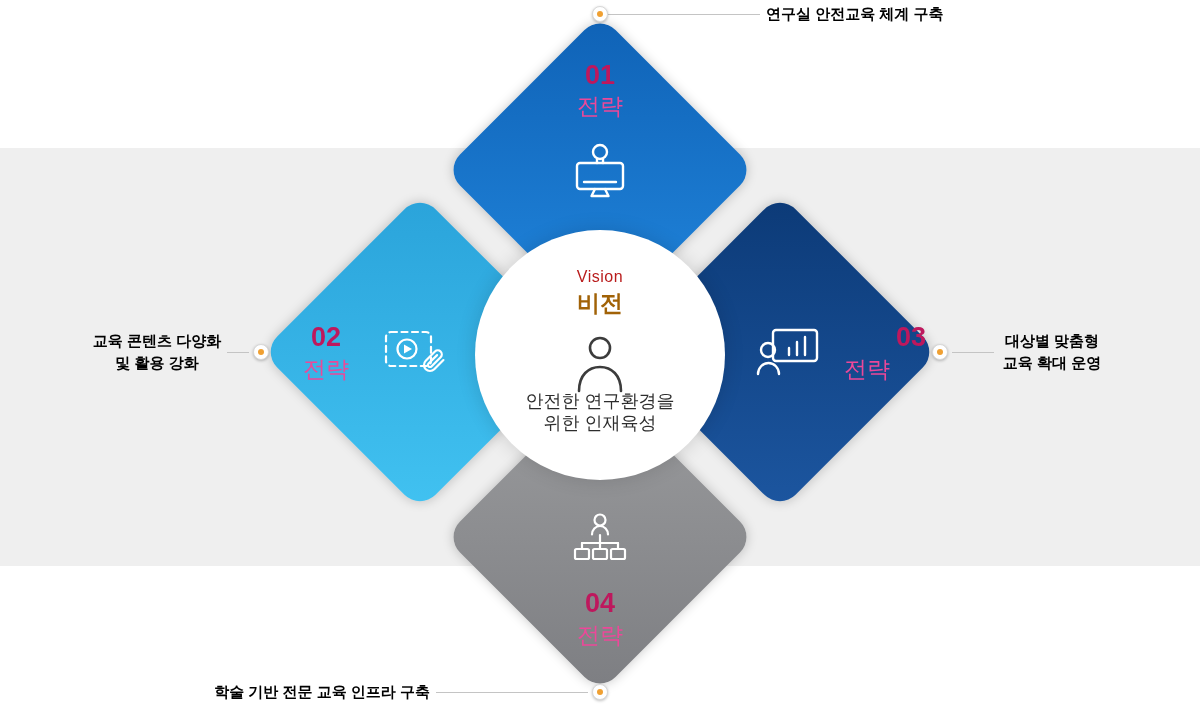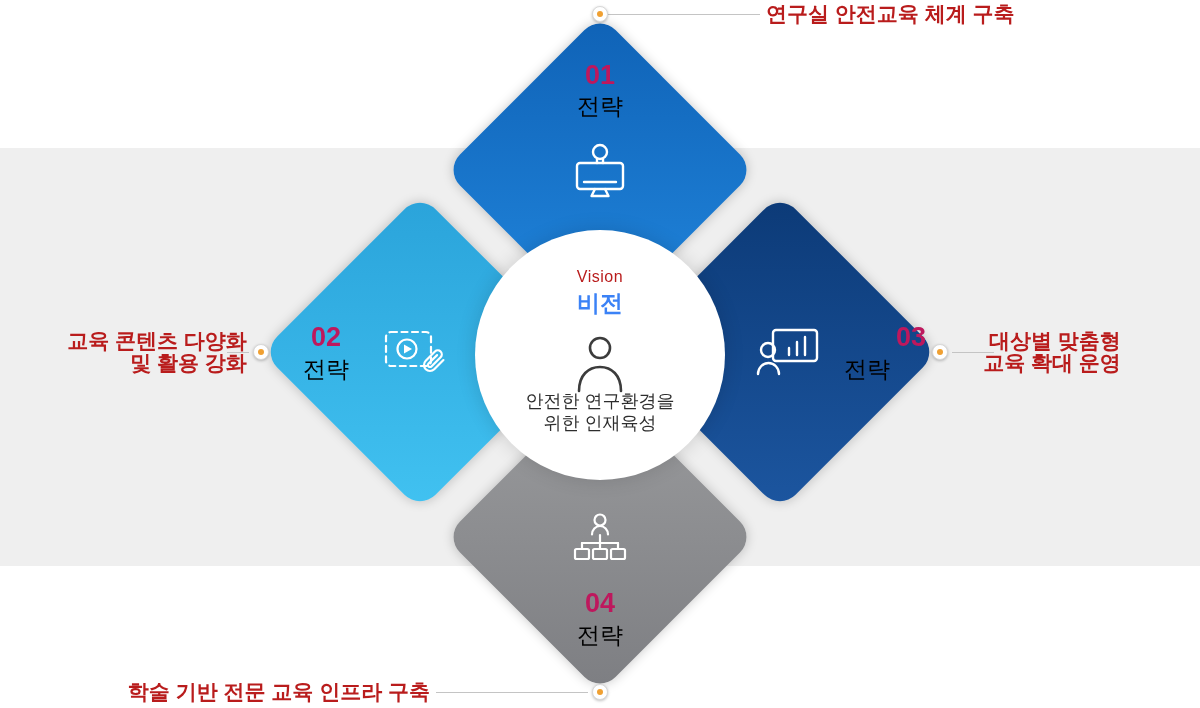--- a/index.html
+++ b/index.html
@@ -12,28 +12,28 @@
   .d-top    { left:490px; top:60px;  width:220px; height:220px; background:linear-gradient(135deg,#0f62b6 0%, #2186dd 100%); }
   .d-left   { left:308px; top:240px; width:224px; height:224px; background:linear-gradient(135deg,#2aa3da 0%, #41c2f1 100%); }
   .d-right  { left:668px; top:240px; width:224px; height:224px; background:linear-gradient(135deg,#0c3a77 0%, #1c56a0 100%); }
   .d-bottom { left:490px; top:427px; width:220px; height:220px; background:linear-gradient(135deg,#9b9c9e 0%, #7d7e82 100%); }
 
   .circle { position:absolute; left:475px; top:230px; width:250px; height:250px; border-radius:50%;
             background:#fff; box-shadow:0 0 20px rgba(0,0,0,.14); z-index:5; }
 
   .abs { position:absolute; transform:translate(-50%,-50%); z-index:6; white-space:nowrap; }
   .num   { color:#be185d; font-size:27px; font-weight:bold; line-height:1; }
-  .strat { color:#000000; font-size:23px; line-height:1; }
+  .strat { color:#ec4899; font-size:23px; line-height:1; }
 
   .vision-en { color:#b91c1c; font-size:16px; letter-spacing:.5px; }
-  .vision-ko { color:#3b82f6; font-size:23px; font-weight:bold; }
+  .vision-ko { color:#a16207; font-size:23px; font-weight:bold; }
   .center-desc { color:#2d2d2d; font-size:18px; line-height:22px; text-align:center; }
 
-  .callout { color:#b91c1c; font-size:21px; font-weight:bold; line-height:22px; z-index:7; }
-  .t-center { text-align:right; }
+  .callout { color:#000000; font-size:15px; font-weight:bold; line-height:22px; z-index:7; }
+  .t-center { text-align:center; }
   .t-right  { text-align:right; }
 
   .cline { position:absolute; height:1px; background:#c4c4c4; z-index:4; }
 
   .marker { position:absolute; width:16px; height:16px; border-radius:50%; background:#fff;
             border:1px solid #d8d8d8; box-shadow:0 1px 3px rgba(0,0,0,.25); z-index:8; }
   .marker .dot { position:absolute; left:50%; top:50%; transform:translate(-50%,-50%);
                  width:6px; height:6px; border-radius:50%; background:#f0a032; }
 
   svg { display:block; }

